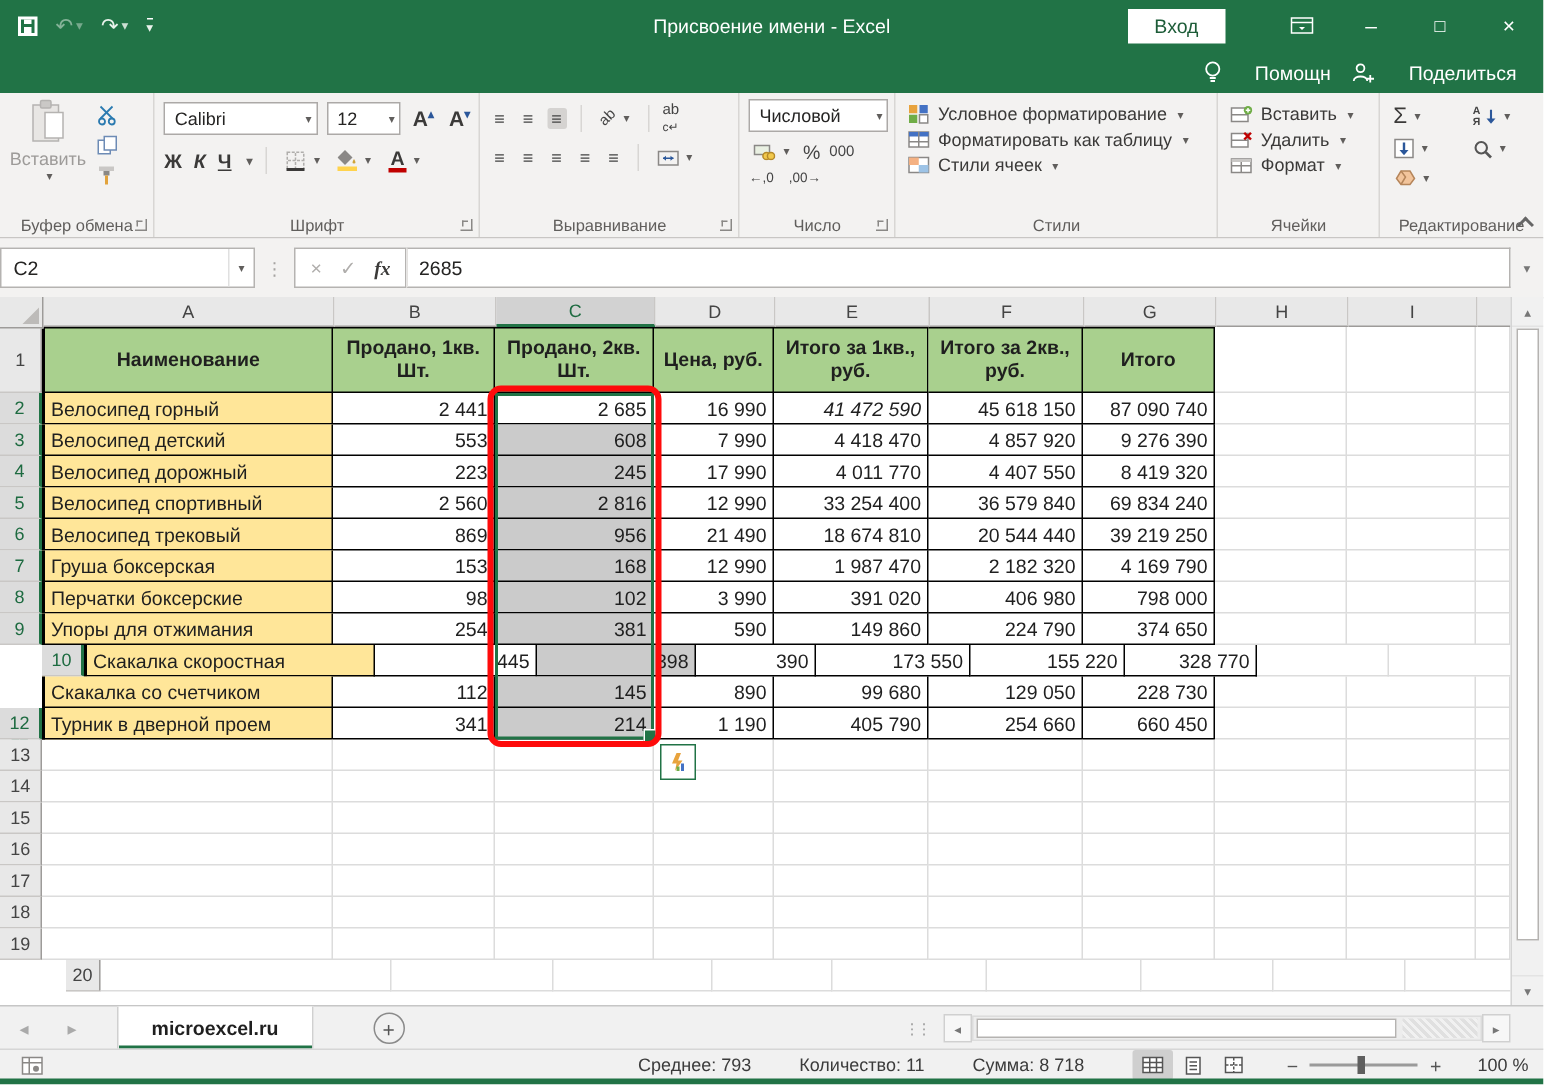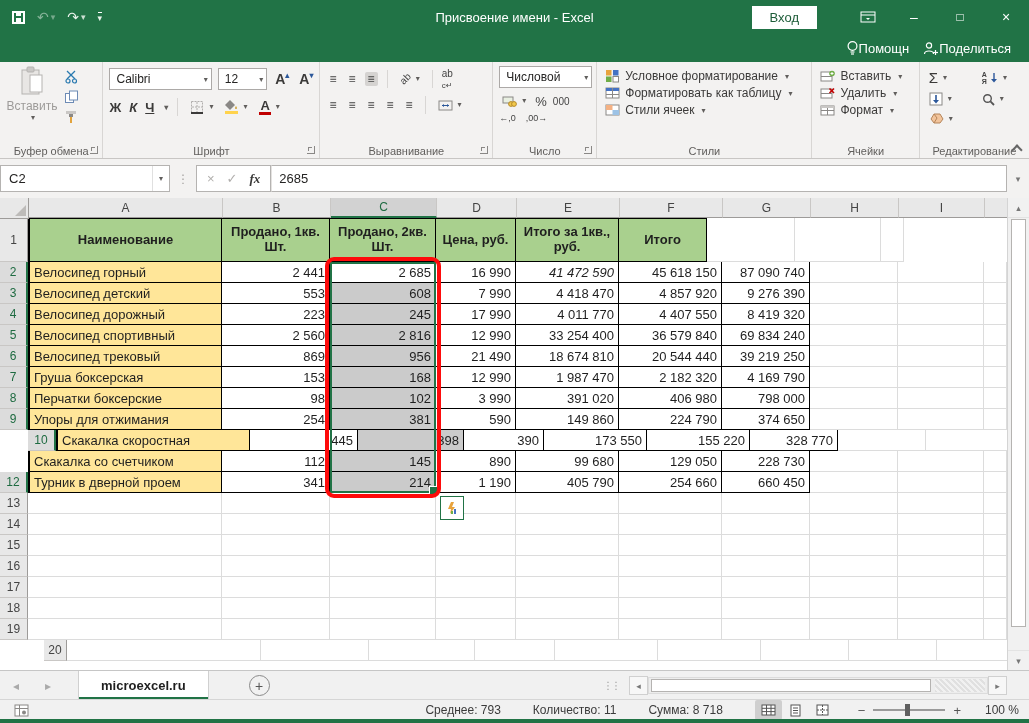--- a/index.html
+++ b/index.html
@@ -20,21 +20,21 @@
   .wbtn{width:46px;height:100%;display:flex;align-items:center;justify-content:center;font-size:14px;}
   .wbtn.max{font-size:12px;}
 
   
   .tabbar{position:absolute;top:34px;left:0;right:0;height:28px;background:#217346;
           display:flex;align-items:stretch;color:#fff;font-size:13px;}
   #ribbon-tabs{display:flex;align-items:stretch;}
   .rtab{padding:0 13px;display:flex;align-items:center;white-space:nowrap;}
   .rtab.active{background:#f3f2f1;color:#217346;}
   .tabbar-right{margin-left:auto;display:flex;align-items:center;gap:6px;padding-right:14px;}
-  .tbitem{display:flex;align-items:center;gap:0;padding:0 4px;white-space:nowrap;}
+  .tbitem{display:flex;align-items:center;gap:22px;padding:0 4px;white-space:nowrap;}
 
   
   .ribbon{position:absolute;top:62px;left:0;right:0;height:96px;background:#f3f2f1;
           border-bottom:1px solid #c8c6c4;display:flex;font-size:12px;color:#3b3a39;}
   .rgroup{position:relative;border-right:1px solid #d8d6d4;padding:4px 4px 17px 6px;}
   .glabel{position:absolute;bottom:1px;left:0;right:0;text-align:center;font-size:11px;
           color:#605e5c;white-space:nowrap;}
   .launcher{position:absolute;bottom:4px;right:4px;width:7px;height:7px;
             border-left:1px solid #8a8886;border-top:1px solid #8a8886;transform:rotate(180deg);}
   .launcher:after{content:"";position:absolute;right:1px;bottom:1px;width:3px;height:3px;
@@ -529,20 +529,21 @@
         <div class="ch" style="width: 86px; height: 20px; flex: 0 0 auto;">I</div>
         <div class="ch" style="width: 23px; height: 20px; flex: 0 0 auto;"></div>
       </div>
       <div class="grow" style="height: 44px; flex: 0 0 auto;">
         <div class="rh" style="width: 28px; height: 44px; flex: 0 0 auto;">1</div>
         <div class="c th bl" style="width: 194px; height: 44px; flex: 0 0 auto;">Наименование</div>
         <div class="c th" style="width: 108px; height: 44px; flex: 0 0 auto;">Продано, 1кв. Шт.</div>
         <div class="c th" style="width: 106px; height: 44px; flex: 0 0 auto;">Продано, 2кв. Шт.</div>
         <div class="c th" style="width: 80px; height: 44px; flex: 0 0 auto;">Цена, руб.</div>
         <div class="c th" style="width: 103px; height: 44px; flex: 0 0 auto;">Итого за 1кв., руб.</div>
+        <div class="c th" style="width: 103px; height: 44px; flex: 0 0 auto;">Итого за 2кв., руб.</div>
         <div class="c th" style="width: 88px; height: 44px; flex: 0 0 auto;">Итого</div>
         <div class="c" style="width: 88px; height: 44px; flex: 0 0 auto;"></div>
         <div class="c" style="width: 86px; height: 44px; flex: 0 0 auto;"></div>
         <div class="c" style="width: 23px; height: 44px; flex: 0 0 auto;"></div>
       </div>
       <div class="grow" style="height: 21px; flex: 0 0 auto;">
         <div class="rh sel" style="width: 28px; height: 21px; flex: 0 0 auto;">2</div>
         <div class="c name bl" style="width: 194px; height: 21px; flex: 0 0 auto;">Велосипед горный</div>
         <div class="c num" style="width: 108px; height: 21px; flex: 0 0 auto;">2 441</div>
         <div class="c num" style="width: 106px; height: 21px; flex: 0 0 auto;">2 685</div>

